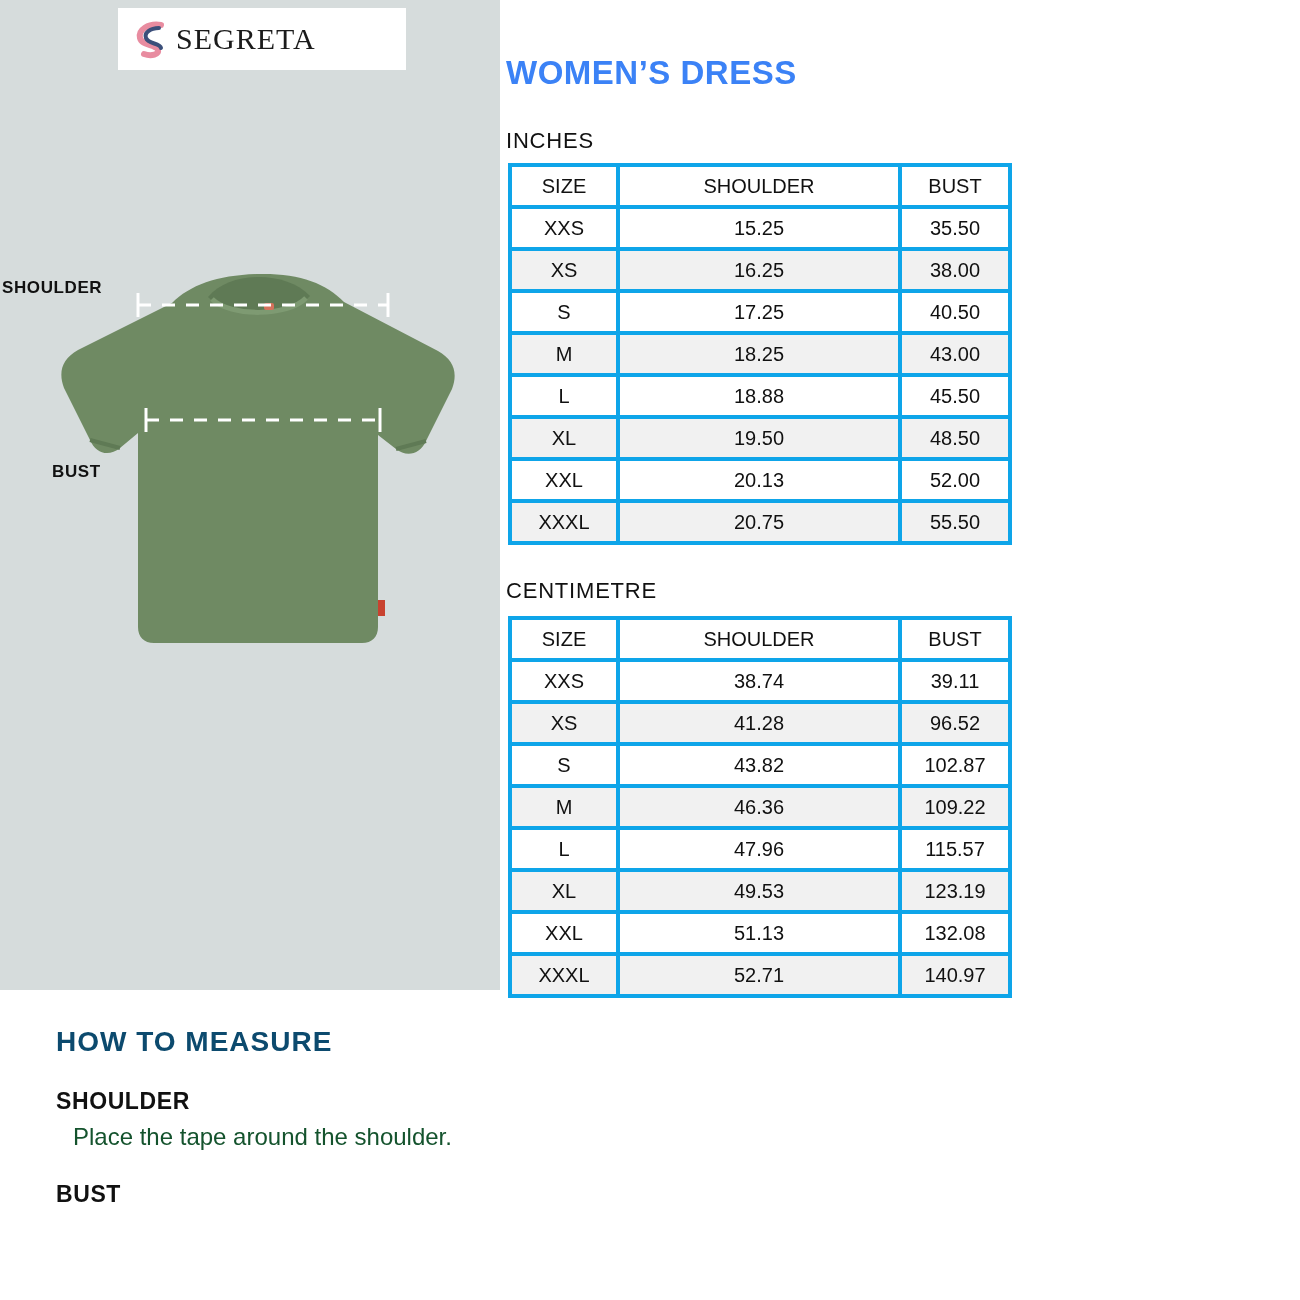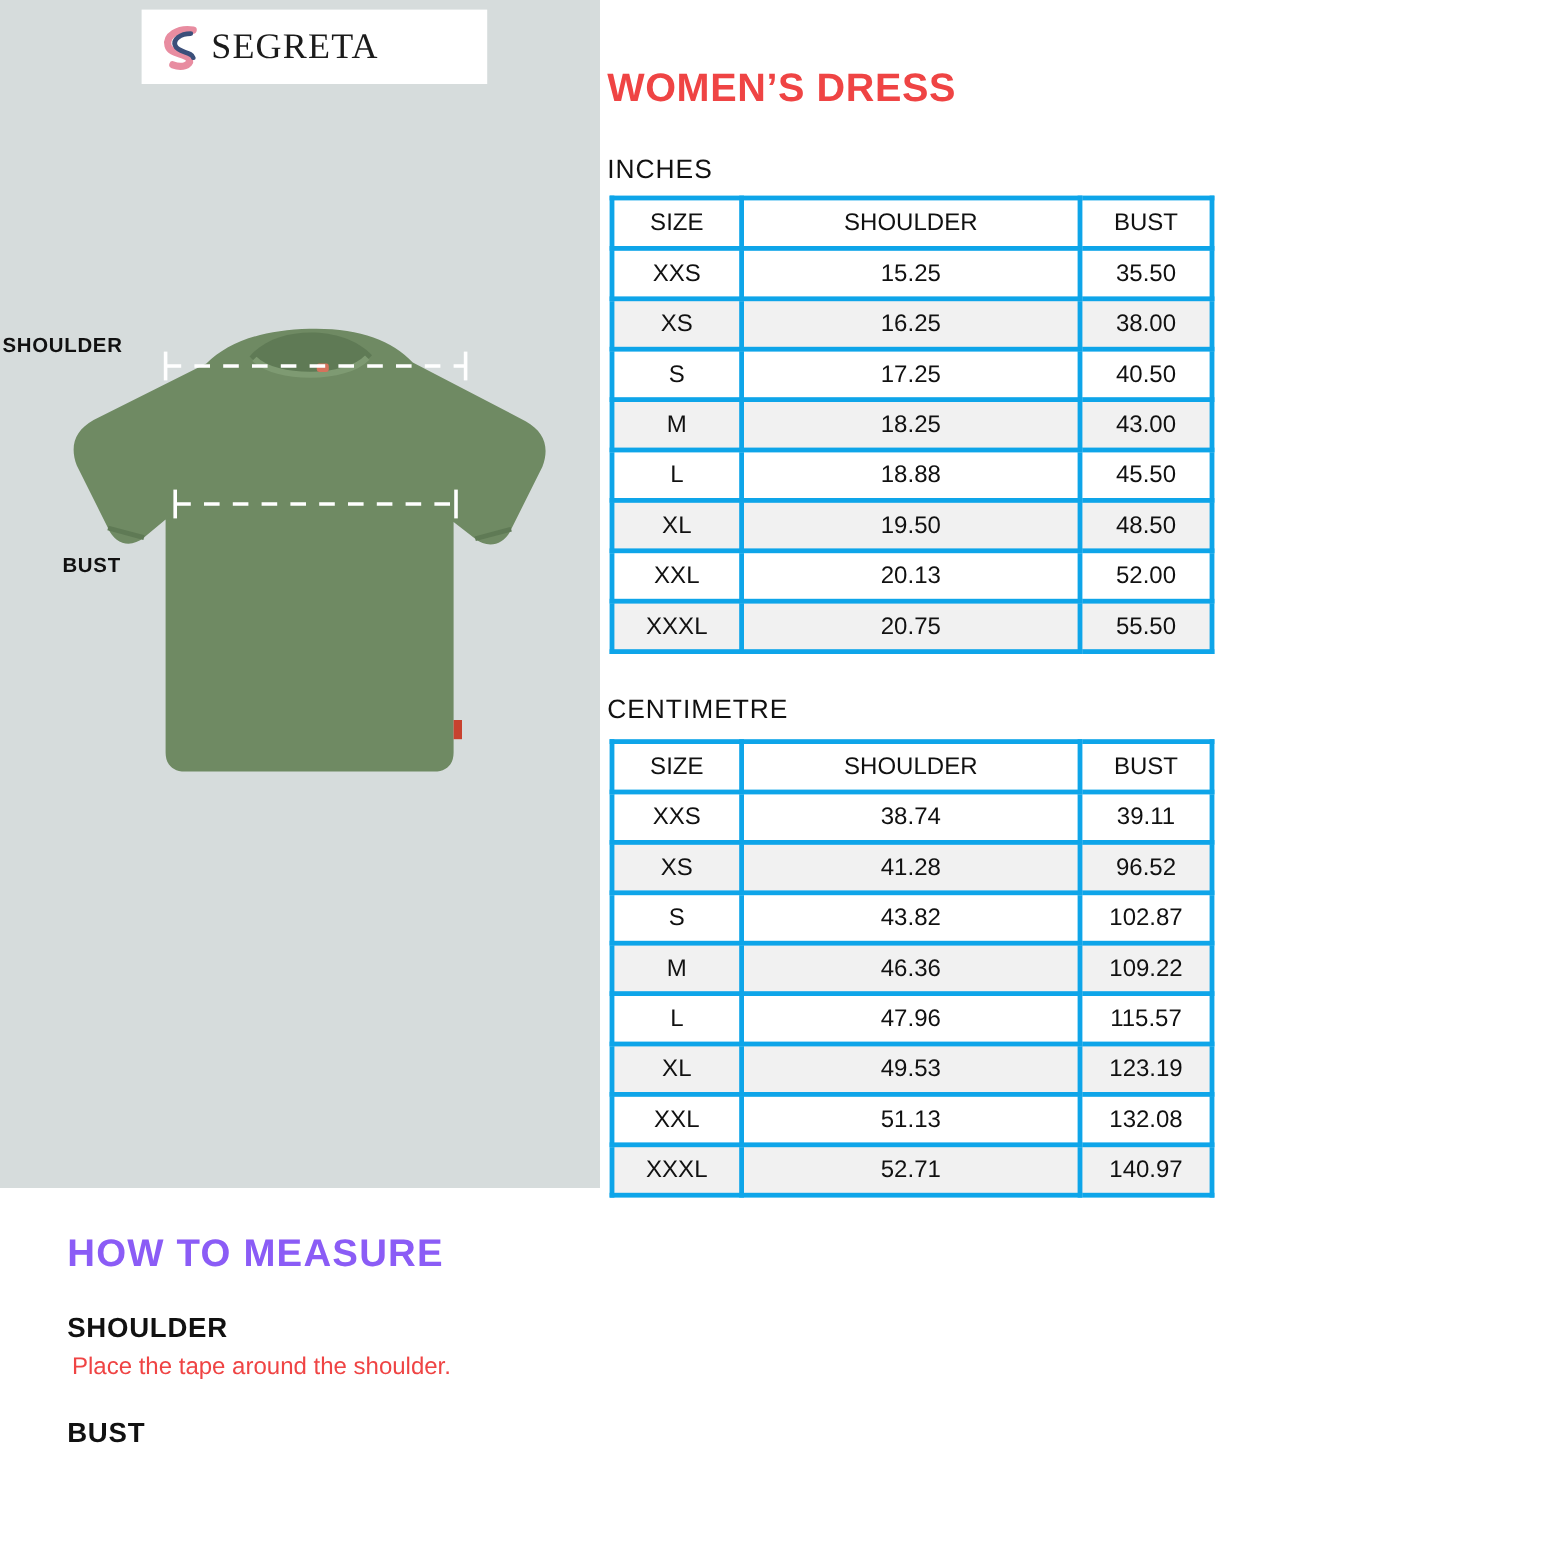--- a/index.html
+++ b/index.html
@@ -64,21 +64,21 @@
   #label-shoulder { left: 2px; top: 278px; }
   #label-bust { left: 52px; top: 462px; }
 
   
   #main-title {
     position: absolute;
     left: 506px; top: 54px;
     font-size: 33px;
     font-weight: bold;
     letter-spacing: .5px;
-    color: #ef4444;
+    color: #3b82f6;
   }
   .unit-heading {
     position: absolute;
     font-size: 22px;
     font-weight: normal;
     letter-spacing: .8px;
     color: #111;
   }
   #heading-inches { left: 506px; top: 128px; }
   #heading-cm { left: 506px; top: 578px; }
@@ -109,36 +109,36 @@
   table.size-table thead tr th { background: #ffffff; }
 
   
   #how-to {
     position: absolute;
     left: 56px; top: 1026px;
     width: 900px;
   }
   #how-to h2 {
     margin: 0;
-    font-size: 32px;
+    font-size: 28px;
     font-weight: bold;
     letter-spacing: 1px;
-    color: #8b5cf6;
+    color: #0c4a6e;
   }
   #how-to h3 {
     margin: 30px 0 0 0;
     font-size: 23px;
     font-weight: bold;
     letter-spacing: .6px;
     color: #111;
   }
   #how-to p {
-    margin: 8px 0 0 4px;
-    font-size: 20px;
-    color: #ef4444;
+    margin: 8px 0 0 17px;
+    font-size: 24px;
+    color: #14532d;
   }
 </style>
 </head>
 <body>
 
 <div id="page">
 
   <div id="left-panel">
 
     <div id="logo-box">

